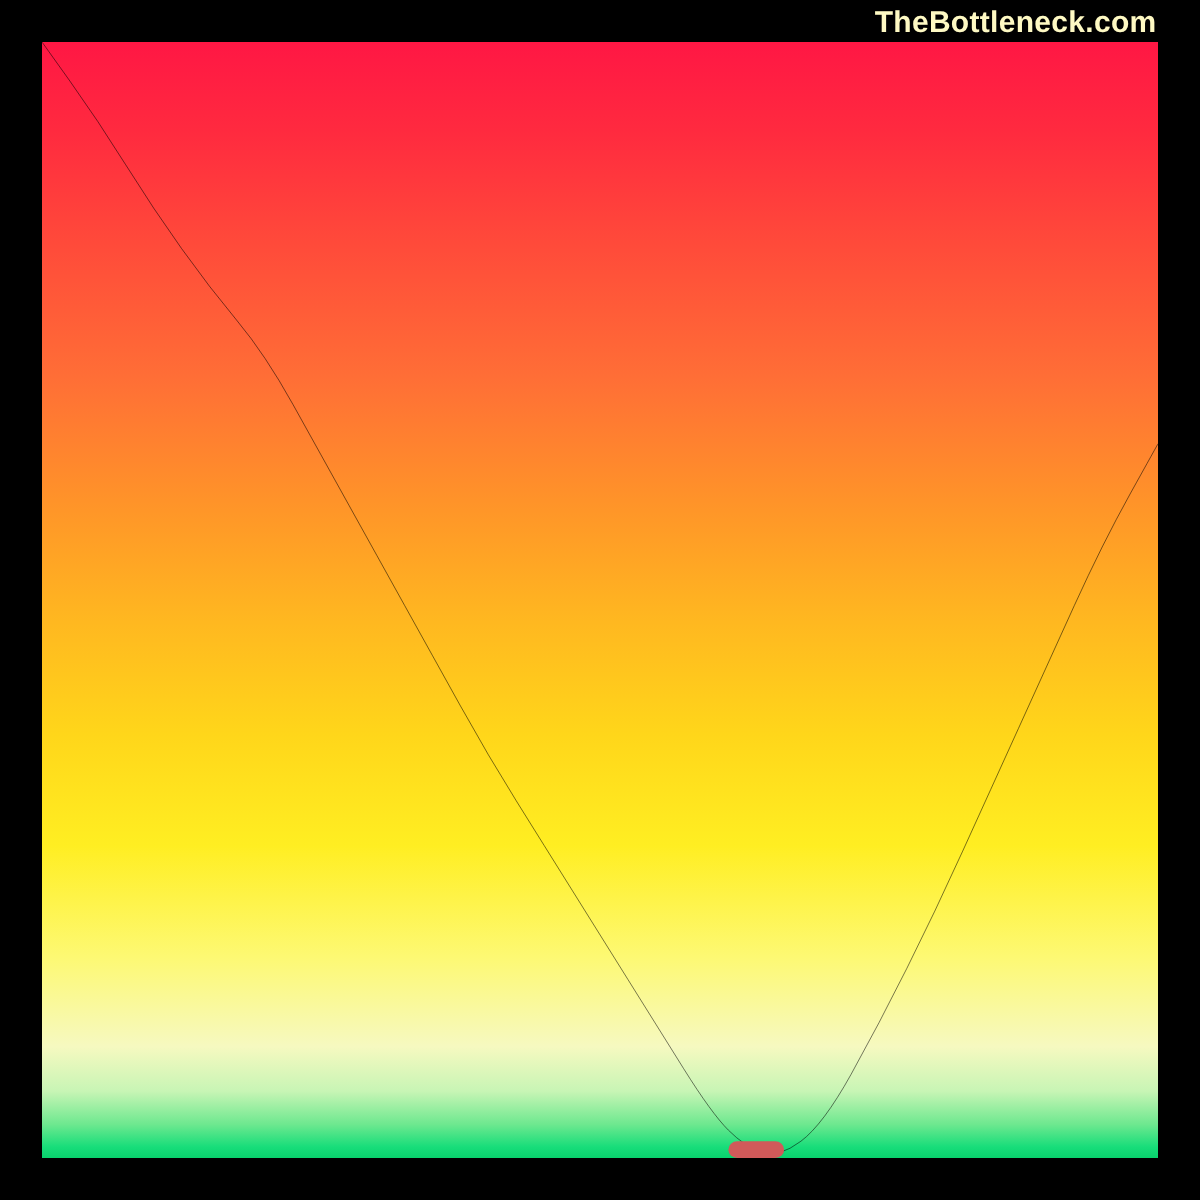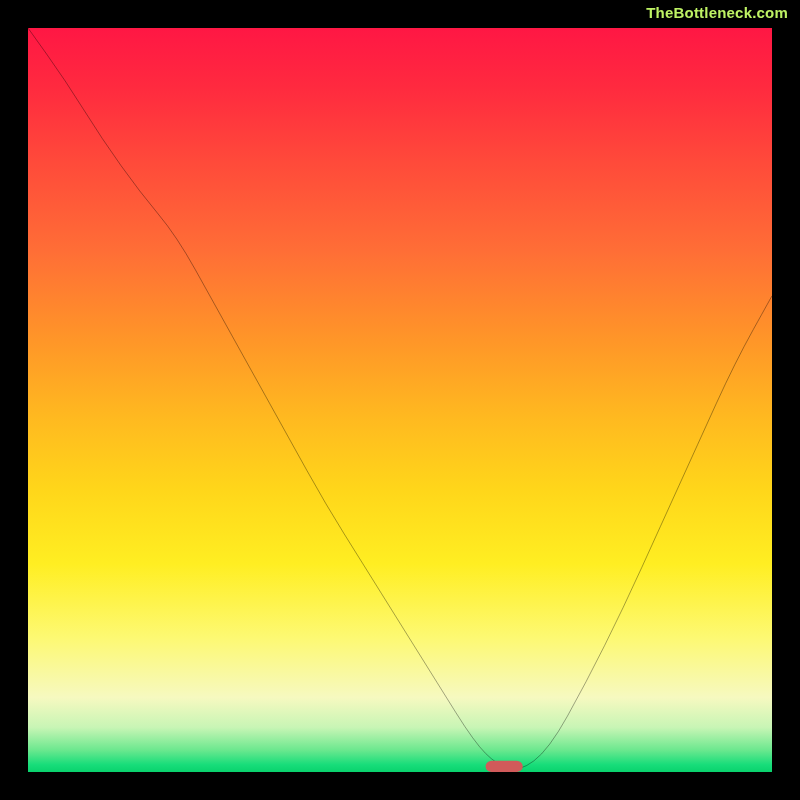--- a/index.html
+++ b/index.html
@@ -47,23 +47,23 @@
   .curve, .marker-svg {
     position: absolute;
     inset: 0;
     width: 100%;
     height: 100%;
     pointer-events: none;
   }
   .attribution {
     position: absolute;
     top: 4px;
-    right: 12px;
-    color: #bef264;
-    font-size: 15px;
+    right: 29px;
+    color: #fef9c3;
+    font-size: 20px;
     font-weight: 600;
     letter-spacing: 0.2px;
   }
 </style>
 </head>
 <body>
 
 <div class="frame">
   <div class="plot-area">
     <div class="gradient"></div>

